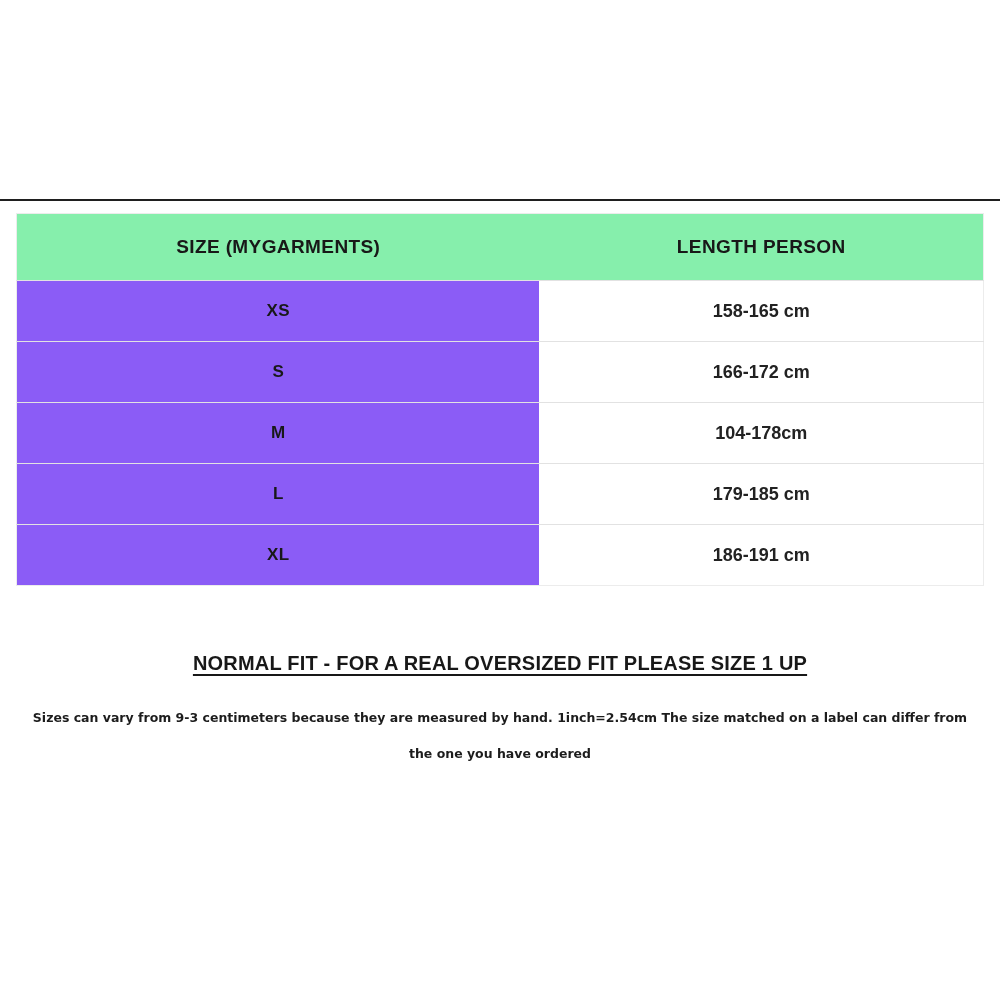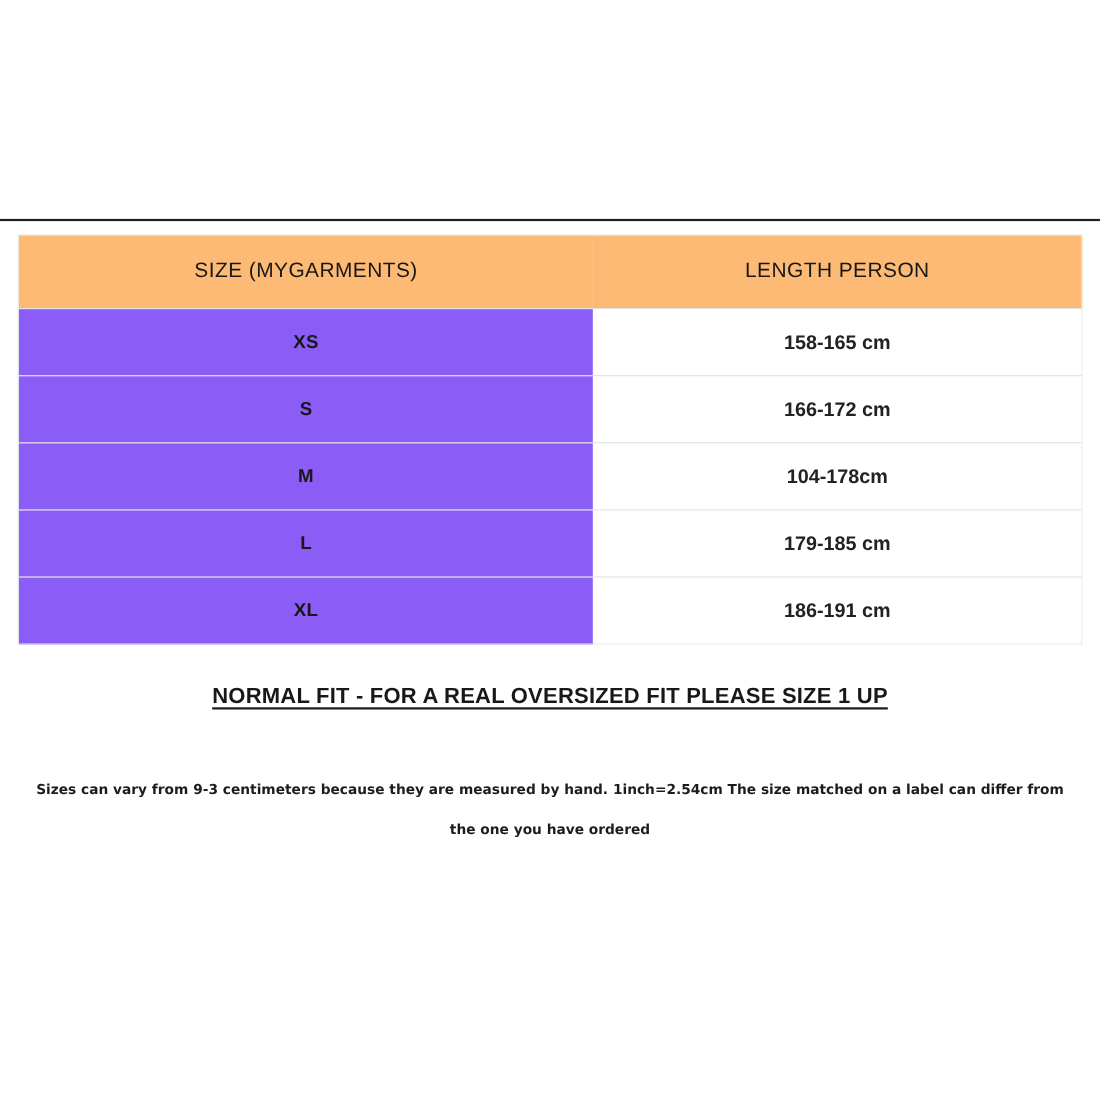--- a/index.html
+++ b/index.html
@@ -31,23 +31,23 @@
     position: absolute;
     top: 213px;
     left: 16px;
     width: 968px;
     border-collapse: collapse;
     border: 1px solid #ececec;
     table-layout: fixed;
   }
   .size-table th {
     height: 64px;
-    background: #fdba74;
+    background: #86efac;
     font-size: 19px;
-    font-weight: normal;
+    font-weight: bold;
     letter-spacing: 0.4px;
     text-align: center;
     vertical-align: middle;
     color: #181818;
   }
   .size-table th.col-size { width: 54.1%; }
   .size-table th.col-length { width: 45.9%; }
   .size-table td {
     height: 58px;
     text-align: center;
@@ -62,21 +62,21 @@
     color: #181818;
   }
   .size-table td.length-cell {
     background: #ffffff;
     font-weight: bold;
     font-size: 18px;
     color: #222222;
   }
   .fit-heading {
     position: absolute;
-    top: 622px;
+    top: 652px;
     left: 0;
     width: 1000px;
     margin: 0;
     text-align: center;
     font-size: 20px;
     font-weight: bold;
     letter-spacing: 0.2px;
     color: #181818;
     text-decoration: underline;
     text-underline-offset: 4px;

